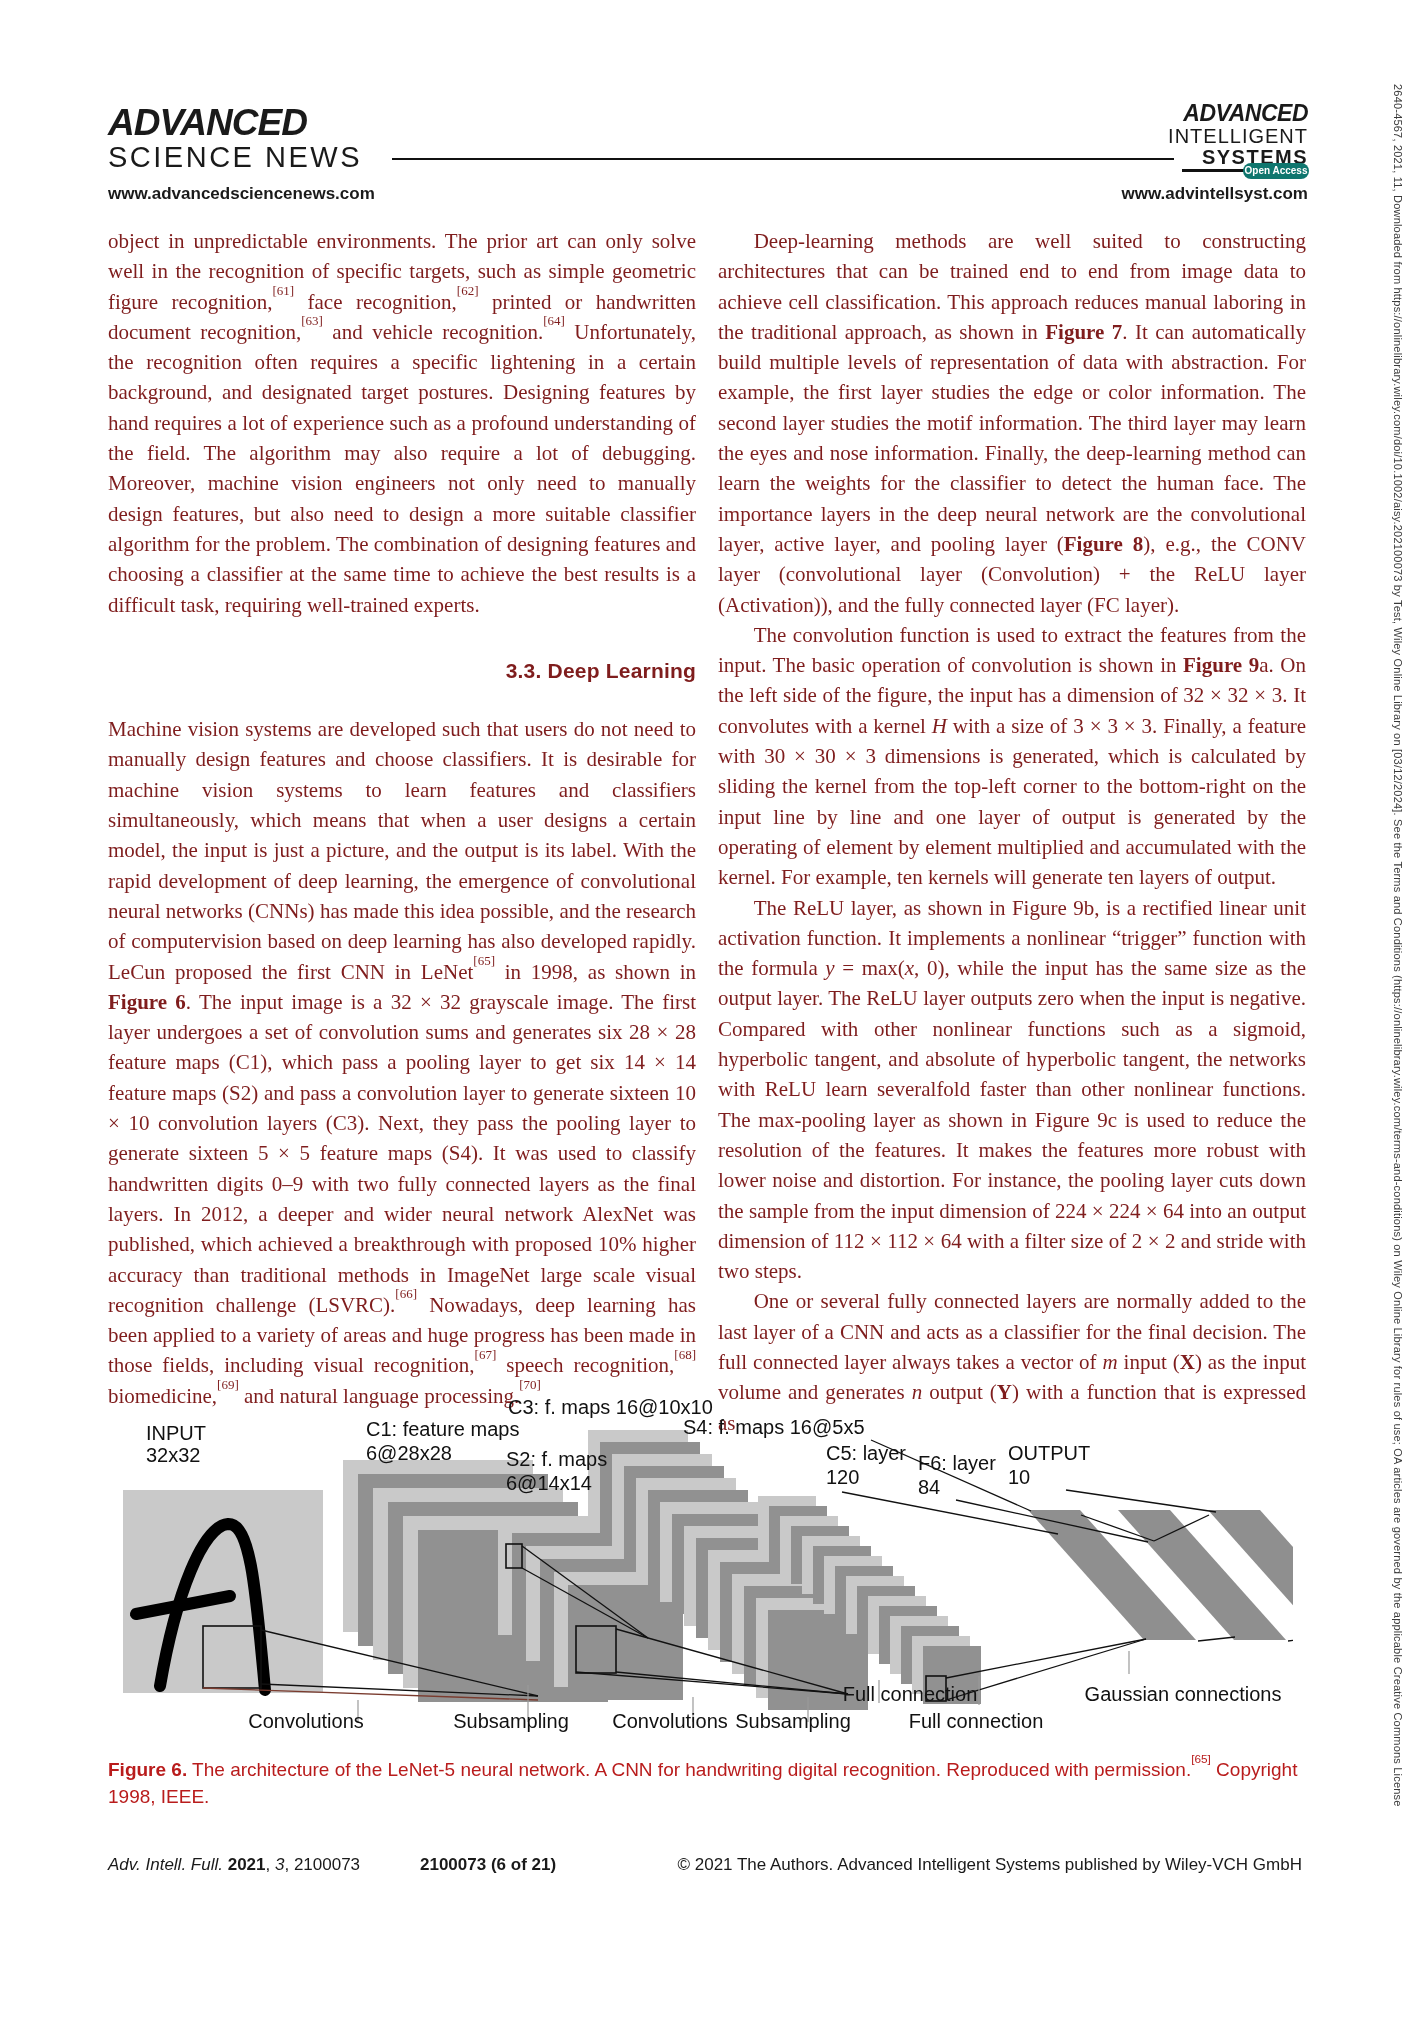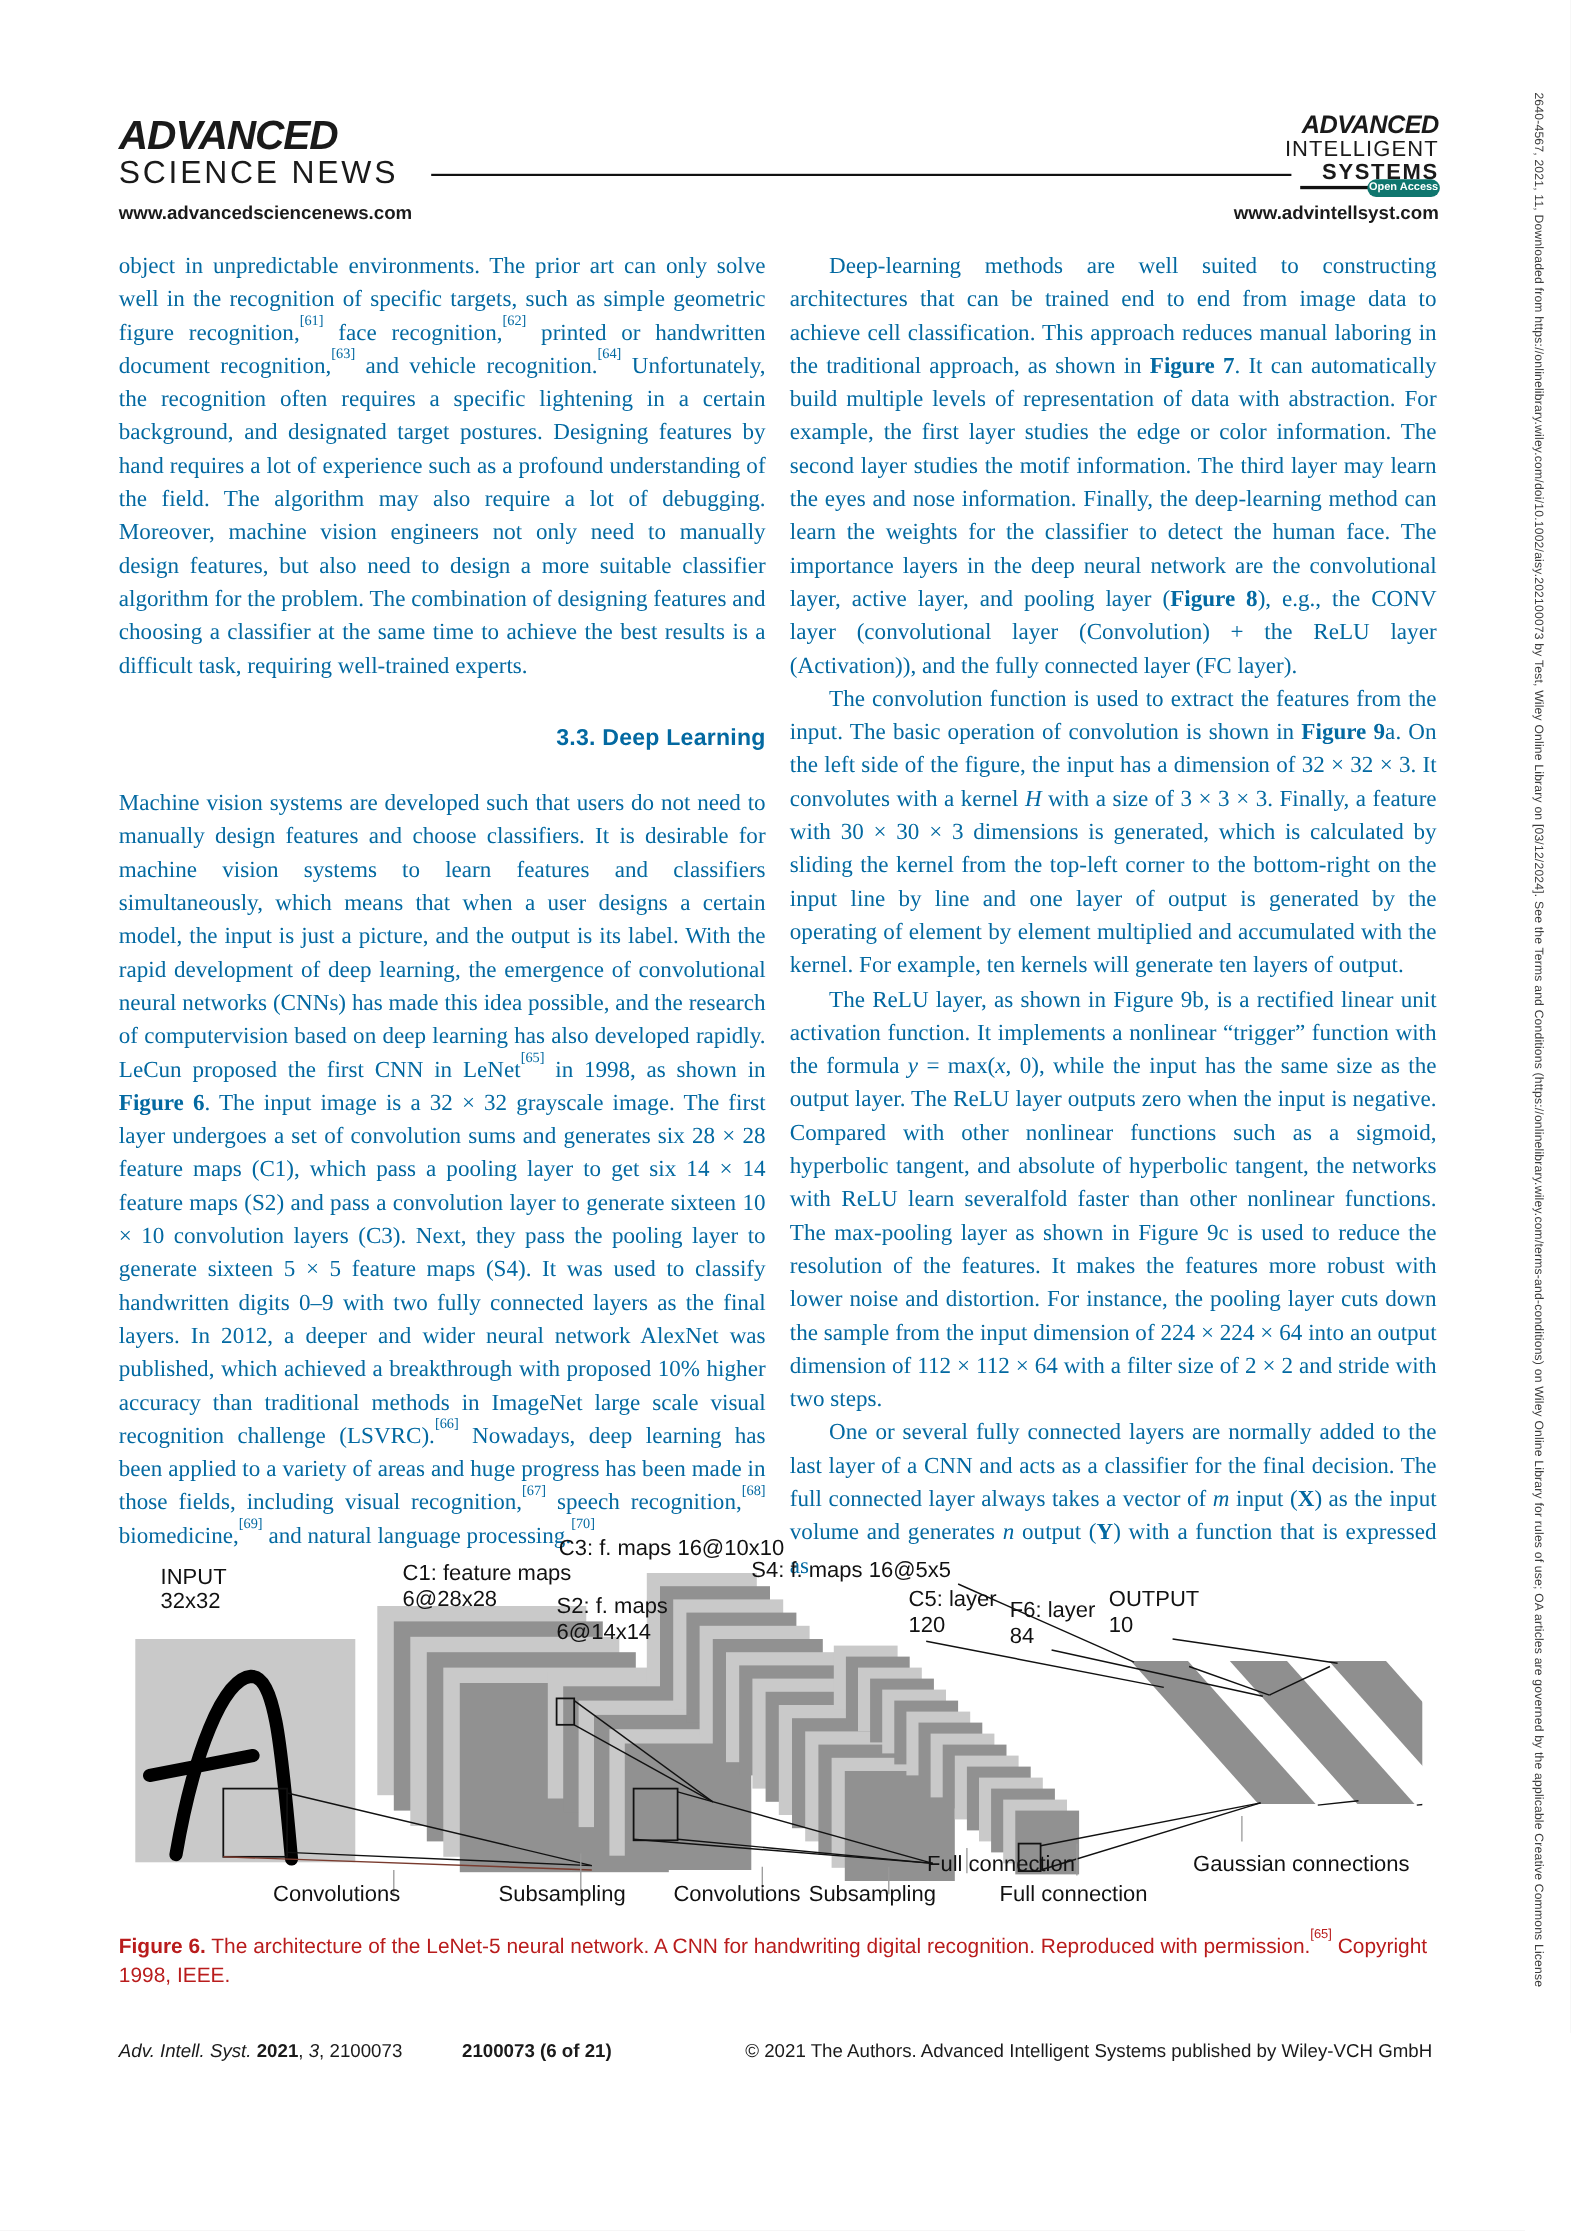--- a/index.html
+++ b/index.html
@@ -14,21 +14,21 @@
   .logo-right{position:absolute;left:1130px;top:102px;width:178px;text-align:right;line-height:1;}
   .logo-right .l1{font-style:italic;font-weight:900;font-size:23px;letter-spacing:-0.5px;}
   .logo-right .l2{font-weight:500;font-size:20px;letter-spacing:1px;margin-top:1px;}
   .logo-right .l3{font-weight:900;font-size:20px;letter-spacing:1.5px;margin-top:1px;}
   .logo-rule{position:absolute;left:1182px;top:169px;width:126px;height:3px;background:#111;}
   .oa-pill{position:absolute;left:1243px;top:163px;width:66px;height:16px;background:#0f766e;
            border-radius:8px;color:#fff;font-size:10px;font-weight:700;text-align:center;line-height:16px;}
   .url-right{position:absolute;left:1008px;top:184px;width:300px;text-align:right;font-weight:700;font-size:17px;}
   
   .col{position:absolute;width:588px;text-align:justify;
-       font-family:"Liberation Serif",serif;font-size:21px;line-height:30.3px;color:#0369a1;}
+       font-family:"Liberation Serif",serif;font-size:21px;line-height:30.3px;color:#7f1d1d;}
   .col-left{left:108px;top:226px;}
   .col-right{left:718px;top:226px;}
   .para{margin:0;}
   .indent{text-indent:1.7em;}
   .sec-head{font-family:"Liberation Sans",sans-serif;font-weight:700;font-size:21px;
             letter-spacing:0.2px;text-align:right;margin:36px 0 28px 0;}
   sup{font-size:0.62em;line-height:0;position:relative;top:-0.45em;}
   
   .fig-svg{position:absolute;left:108px;top:1398px;}
   .fig-label{font-family:"Liberation Sans",sans-serif;font-size:20px;fill:#111;}
@@ -210,20 +210,20 @@
       <text x="403" y="330">Subsampling</text>
       <text x="562" y="330">Convolutions</text>
       <text x="685" y="330">Subsampling</text>
       <text x="868" y="330">Full connection</text>
     </g>
   </svg>
 
   <div class="caption"><span style="font-weight: 700;">Figure 6.</span><span> The architecture of the LeNet-5 neural network. A CNN for handwriting digital recognition. Reproduced with permission.</span><sup>[65]</sup><span> Copyright 1998, IEEE.</span></div>
 
   <div class="footer">
-    <span class="f-left"><span style="font-style: italic;">Adv. Intell. Syst. </span><span style="font-weight: 700;">2021</span><span>, </span><span style="font-style: italic;">3</span><span>, 2100073</span></span>
+    <span class="f-left"><span style="font-style: italic;">Adv. Intell. Full. </span><span style="font-weight: 700;">2021</span><span>, </span><span style="font-style: italic;">3</span><span>, 2100073</span></span>
     <span class="f-center">2100073 (6 of 21)</span>
     <span class="f-right">© 2021 The Authors. Advanced Intelligent Systems published by Wiley-VCH GmbH</span>
   </div>
 
   <div class="side-vert">2640-4567, 2021, 11, Downloaded from https://onlinelibrary.wiley.com/doi/10.1002/aisy.202100073 by Test, Wiley Online Library on [03/12/2024]. See the Terms and Conditions (https://onlinelibrary.wiley.com/terms-and-conditions) on Wiley Online Library for rules of use; OA articles are governed by the applicable Creative Commons License</div>
 
 </div>
 
 </body></html>

